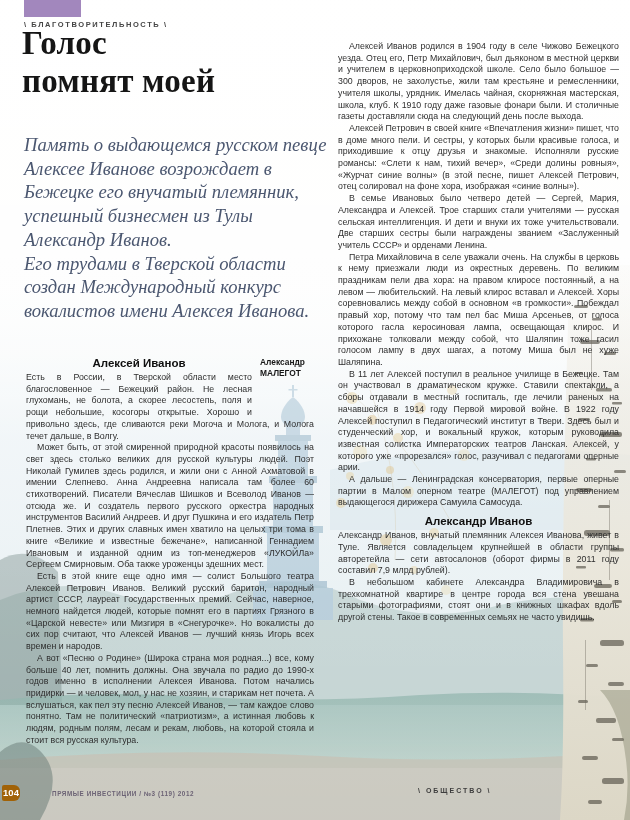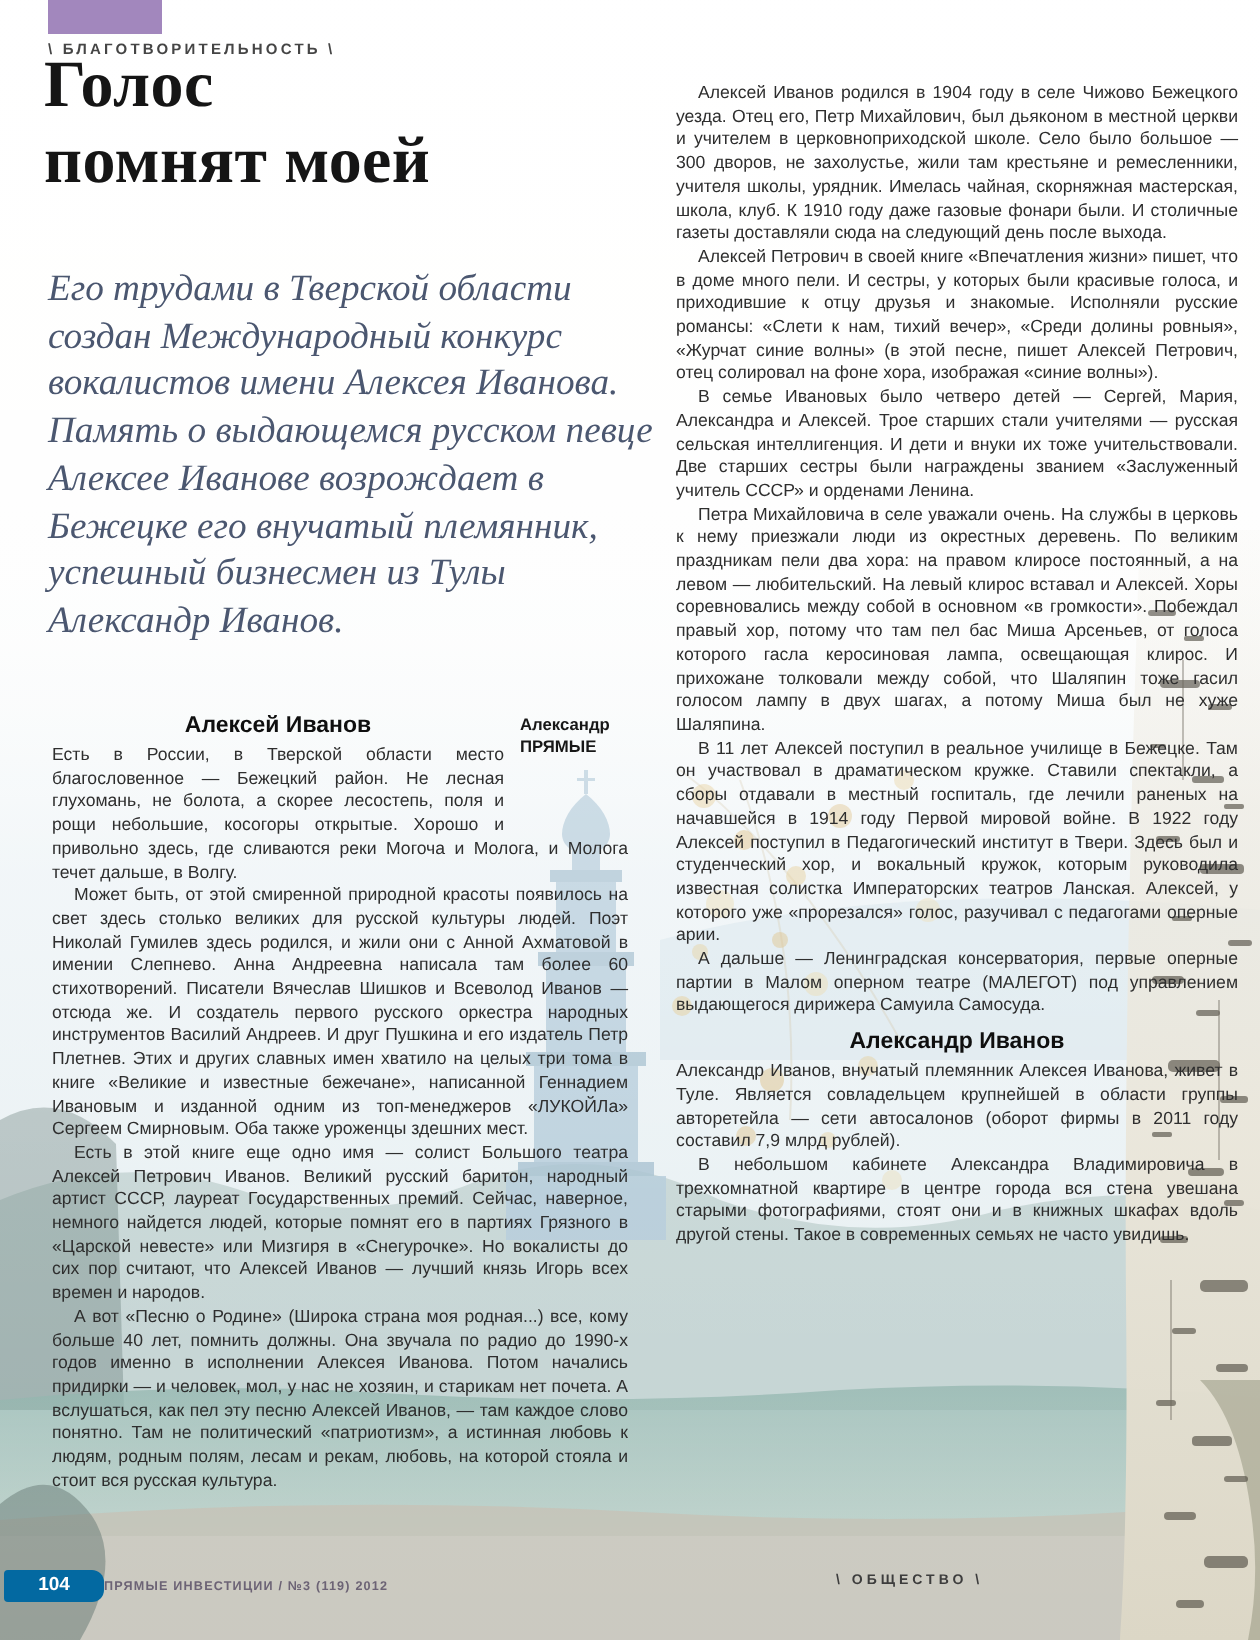--- a/index.html
+++ b/index.html
@@ -23,21 +23,21 @@
   .col h2{margin:0 0 2px 0;font-size:11.5px;line-height:14px;color:#0f0f0f;text-align:center;}
   .left-col{left:26px;top:356px;width:288px;}
   .right-col{left:338px;top:41px;width:281px;}
   .right-col h2{margin-top:5px;}
 
   .credit-space{float:right;width:62px;height:62px;}
   .credit{position:absolute;top:1px;right:-4px;width:58px;font-size:8.4px;font-weight:bold;
           line-height:11px;color:#171717;text-align:left;}
   .credit span{display:block;}
 
-  .footer-badge{position:absolute;left:2px;top:785px;width:50px;height:16px;background:#0369a1;
+  .footer-badge{position:absolute;left:2px;top:785px;width:18px;height:16px;background:#a16207;
       color:#fff;font-size:9.5px;font-weight:bold;text-align:center;line-height:16px;
       border-radius:2px 6px 6px 2px;}
   .footer-mag{position:absolute;left:52px;top:790px;font-size:6.3px;letter-spacing:0.6px;
       color:#6c6375;font-weight:bold;}
   .footer-section{position:absolute;left:418px;top:787px;font-size:7px;letter-spacing:2px;
       color:#3d3d3d;font-weight:600;}
 </style>
 </head>
 <body>
 
@@ -155,29 +155,29 @@
   </svg>
 
   <div class="accent-bar"></div>
   <div class="kicker">\ БЛАГОТВОРИТЕЛЬНОСТЬ \</div>
   <h1 class="title">
     <span>Голос</span>
     <span>помнят моей</span>
   </h1>
 
   <div class="lead">
+    <p>Память о выдающемся русском певце Алексее Иванове возрождает в Бежецке его внучатый племянник, успешный бизнесмен из Тулы Александр Иванов.</p>
     <p>Его трудами в Тверской области создан Международный конкурс вокалистов имени Алексея Иванова.</p>
-    <p>Память о выдающемся русском певце Алексее Иванове возрождает в Бежецке его внучатый племянник, успешный бизнесмен из Тулы Александр Иванов.</p>
   </div>
 
   <div class="col left-col">
     <div class="credit-space"></div>
     <div class="credit">
       <span>Александр</span>
-      <span>ПРЯМЫЕ</span>
+      <span>МАЛЕГОТ</span>
     </div>
     <h2>Алексей Иванов</h2>
     <p class="flush">Есть в России, в Тверской области место благословенное — Бежецкий район. Не лесная глухомань, не болота, а скорее лесостепь, поля и рощи небольшие, косогоры открытые. Хорошо и привольно здесь, где сливаются реки Могоча и Молога, и Молога течет дальше, в Волгу.</p>
     <p>Может быть, от этой смиренной природной красоты появилось на свет здесь столько великих для русской культуры людей. Поэт Николай Гумилев здесь родился, и жили они с Анной Ахматовой в имении Слепнево. Анна Андреевна написала там более 60 стихотворений. Писатели Вячеслав Шишков и Всеволод Иванов — отсюда же. И создатель первого русского оркестра народных инструментов Василий Андреев. И друг Пушкина и его издатель Петр Плетнев. Этих и других славных имен хватило на целых три тома в книге «Великие и известные бежечане», написанной Геннадием Ивановым и изданной одним из топ-менеджеров «ЛУКОЙЛа» Сергеем Смирновым. Оба также уроженцы здешних мест.</p>
     <p>Есть в этой книге еще одно имя — солист Большого театра Алексей Петрович Иванов. Великий русский баритон, народный артист СССР, лауреат Государственных премий. Сейчас, наверное, немного найдется людей, которые помнят его в партиях Грязного в «Царской невесте» или Мизгиря в «Снегурочке». Но вокалисты до сих пор считают, что Алексей Иванов — лучший князь Игорь всех времен и народов.</p>
     <p>А вот «Песню о Родине» (Широка страна моя родная...) все, кому больше 40 лет, помнить должны. Она звучала по радио до 1990-х годов именно в исполнении Алексея Иванова. Потом начались придирки — и человек, мол, у нас не хозяин, и старикам нет почета. А вслушаться, как пел эту песню Алексей Иванов, — там каждое слово понятно. Там не политический «патриотизм», а истинная любовь к людям, родным полям, лесам и рекам, любовь, на которой стояла и стоит вся русская культура.</p>
   </div>
 
   <div class="col right-col">
     <p>Алексей Иванов родился в 1904 году в селе Чижово Бежецкого уезда. Отец его, Петр Михайлович, был дьяконом в местной церкви и учителем в церковноприходской школе. Село было большое — 300 дворов, не захолустье, жили там крестьяне и ремесленники, учителя школы, урядник. Имелась чайная, скорняжная мастерская, школа, клуб. К 1910 году даже газовые фонари были. И столичные газеты доставляли сюда на следующий день после выхода.</p>

